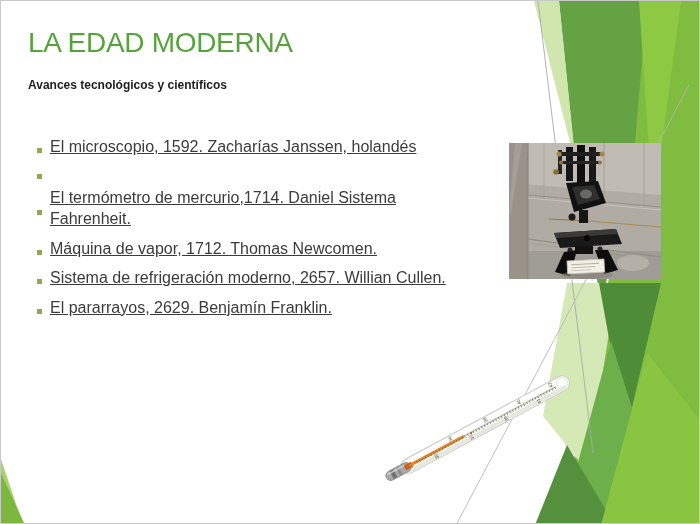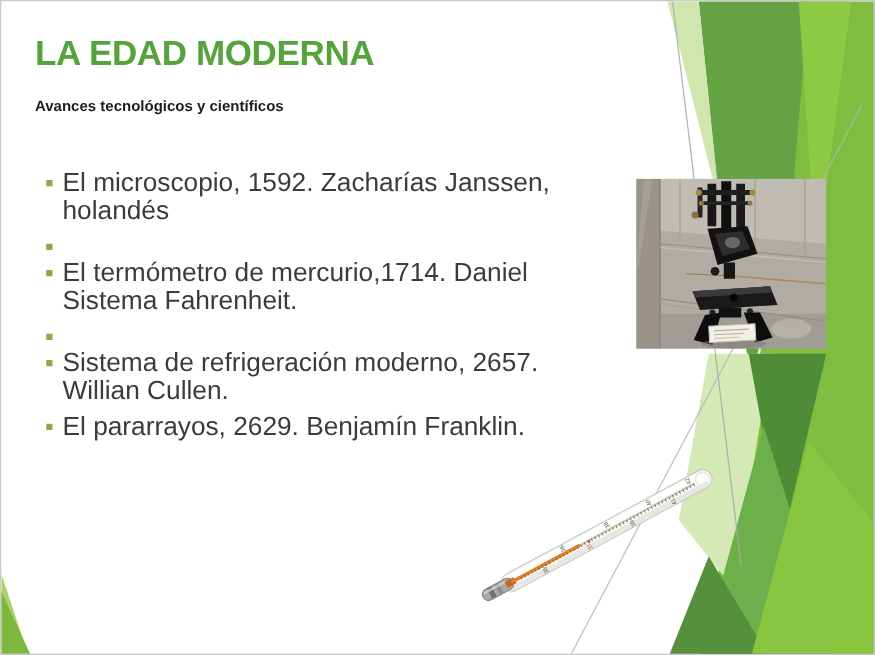--- a/index.html
+++ b/index.html
@@ -4,32 +4,32 @@
 <style>
   html,body{margin:0;padding:0;}
   body{
     width:700px;height:524px;background:#ffffff;position:relative;overflow:hidden;
     font-family:"Liberation Sans","DejaVu Sans",sans-serif;
   }
   .slide{position:absolute;left:0;top:0;width:698px;height:522px;border:1px solid #c9c9c9;background:#ffffff;overflow:hidden;}
   .decor{position:absolute;left:0;top:0;width:700px;height:524px;}
   .title{
     position:absolute;left:27px;top:26px;margin:0;
-    font-size:28px;font-weight:bold;letter-spacing:-0.3px;color:#57a33b;
+    font-size:28px;font-weight:normal;letter-spacing:-0.3px;color:#57a33b;
   }
   .subtitle{
     position:absolute;left:27px;top:77px;margin:0;
     font-size:12px;font-weight:bold;color:#1e1e1e;
   }
   .bullets{
     position:absolute;left:36px;top:135px;width:414px;margin:0;padding:0;list-style:none;
   }
   .bullets li{
-    display:flex;align-items:flex-start;margin:0 0 8px 0;
-    font-size:21px;line-height:21.5px;color:#3b3b3b;
+    display:flex;align-items:center;margin:0 0 8px 0;
+    font-size:16px;line-height:21.5px;color:#3b3b3b;text-decoration:underline;
   }
   .sq{flex:none;width:5px;height:5px;background:#8fa94b;margin:8px 8px 0 0;}
   .micro-photo{position:absolute;left:508px;top:142px;width:152px;height:136px;}
   .micro-photo svg{display:block;width:100%;height:100%;}
   .thermo{position:absolute;left:377px;top:357px;width:210px;height:130px;}
   .thermo svg{display:block;width:100%;height:100%;}
   .tnum{font-size:4.6px;fill:#4c5c30;font-family:"Liberation Sans",sans-serif;}
   .tnum.red{fill:#c0392b;}
 </style>
 </head>
@@ -63,20 +63,21 @@
       </li>
     <li>
         <span class="sq"></span>
       </li>
     <li>
         <span class="sq"></span>
         <span>El termómetro de mercurio,1714. Daniel Sistema Fahrenheit.</span>
       </li>
     <li>
         <span class="sq"></span>
+        <span>Máquina de vapor, 1712. Thomas Newcomen.</span>
       </li>
     <li>
         <span class="sq"></span>
         <span>Sistema de refrigeración moderno, 2657. Willian Cullen.</span>
       </li>
     <li>
         <span class="sq"></span>
         <span>El pararrayos, 2629. Benjamín Franklin.</span>
       </li>
   </ul>

